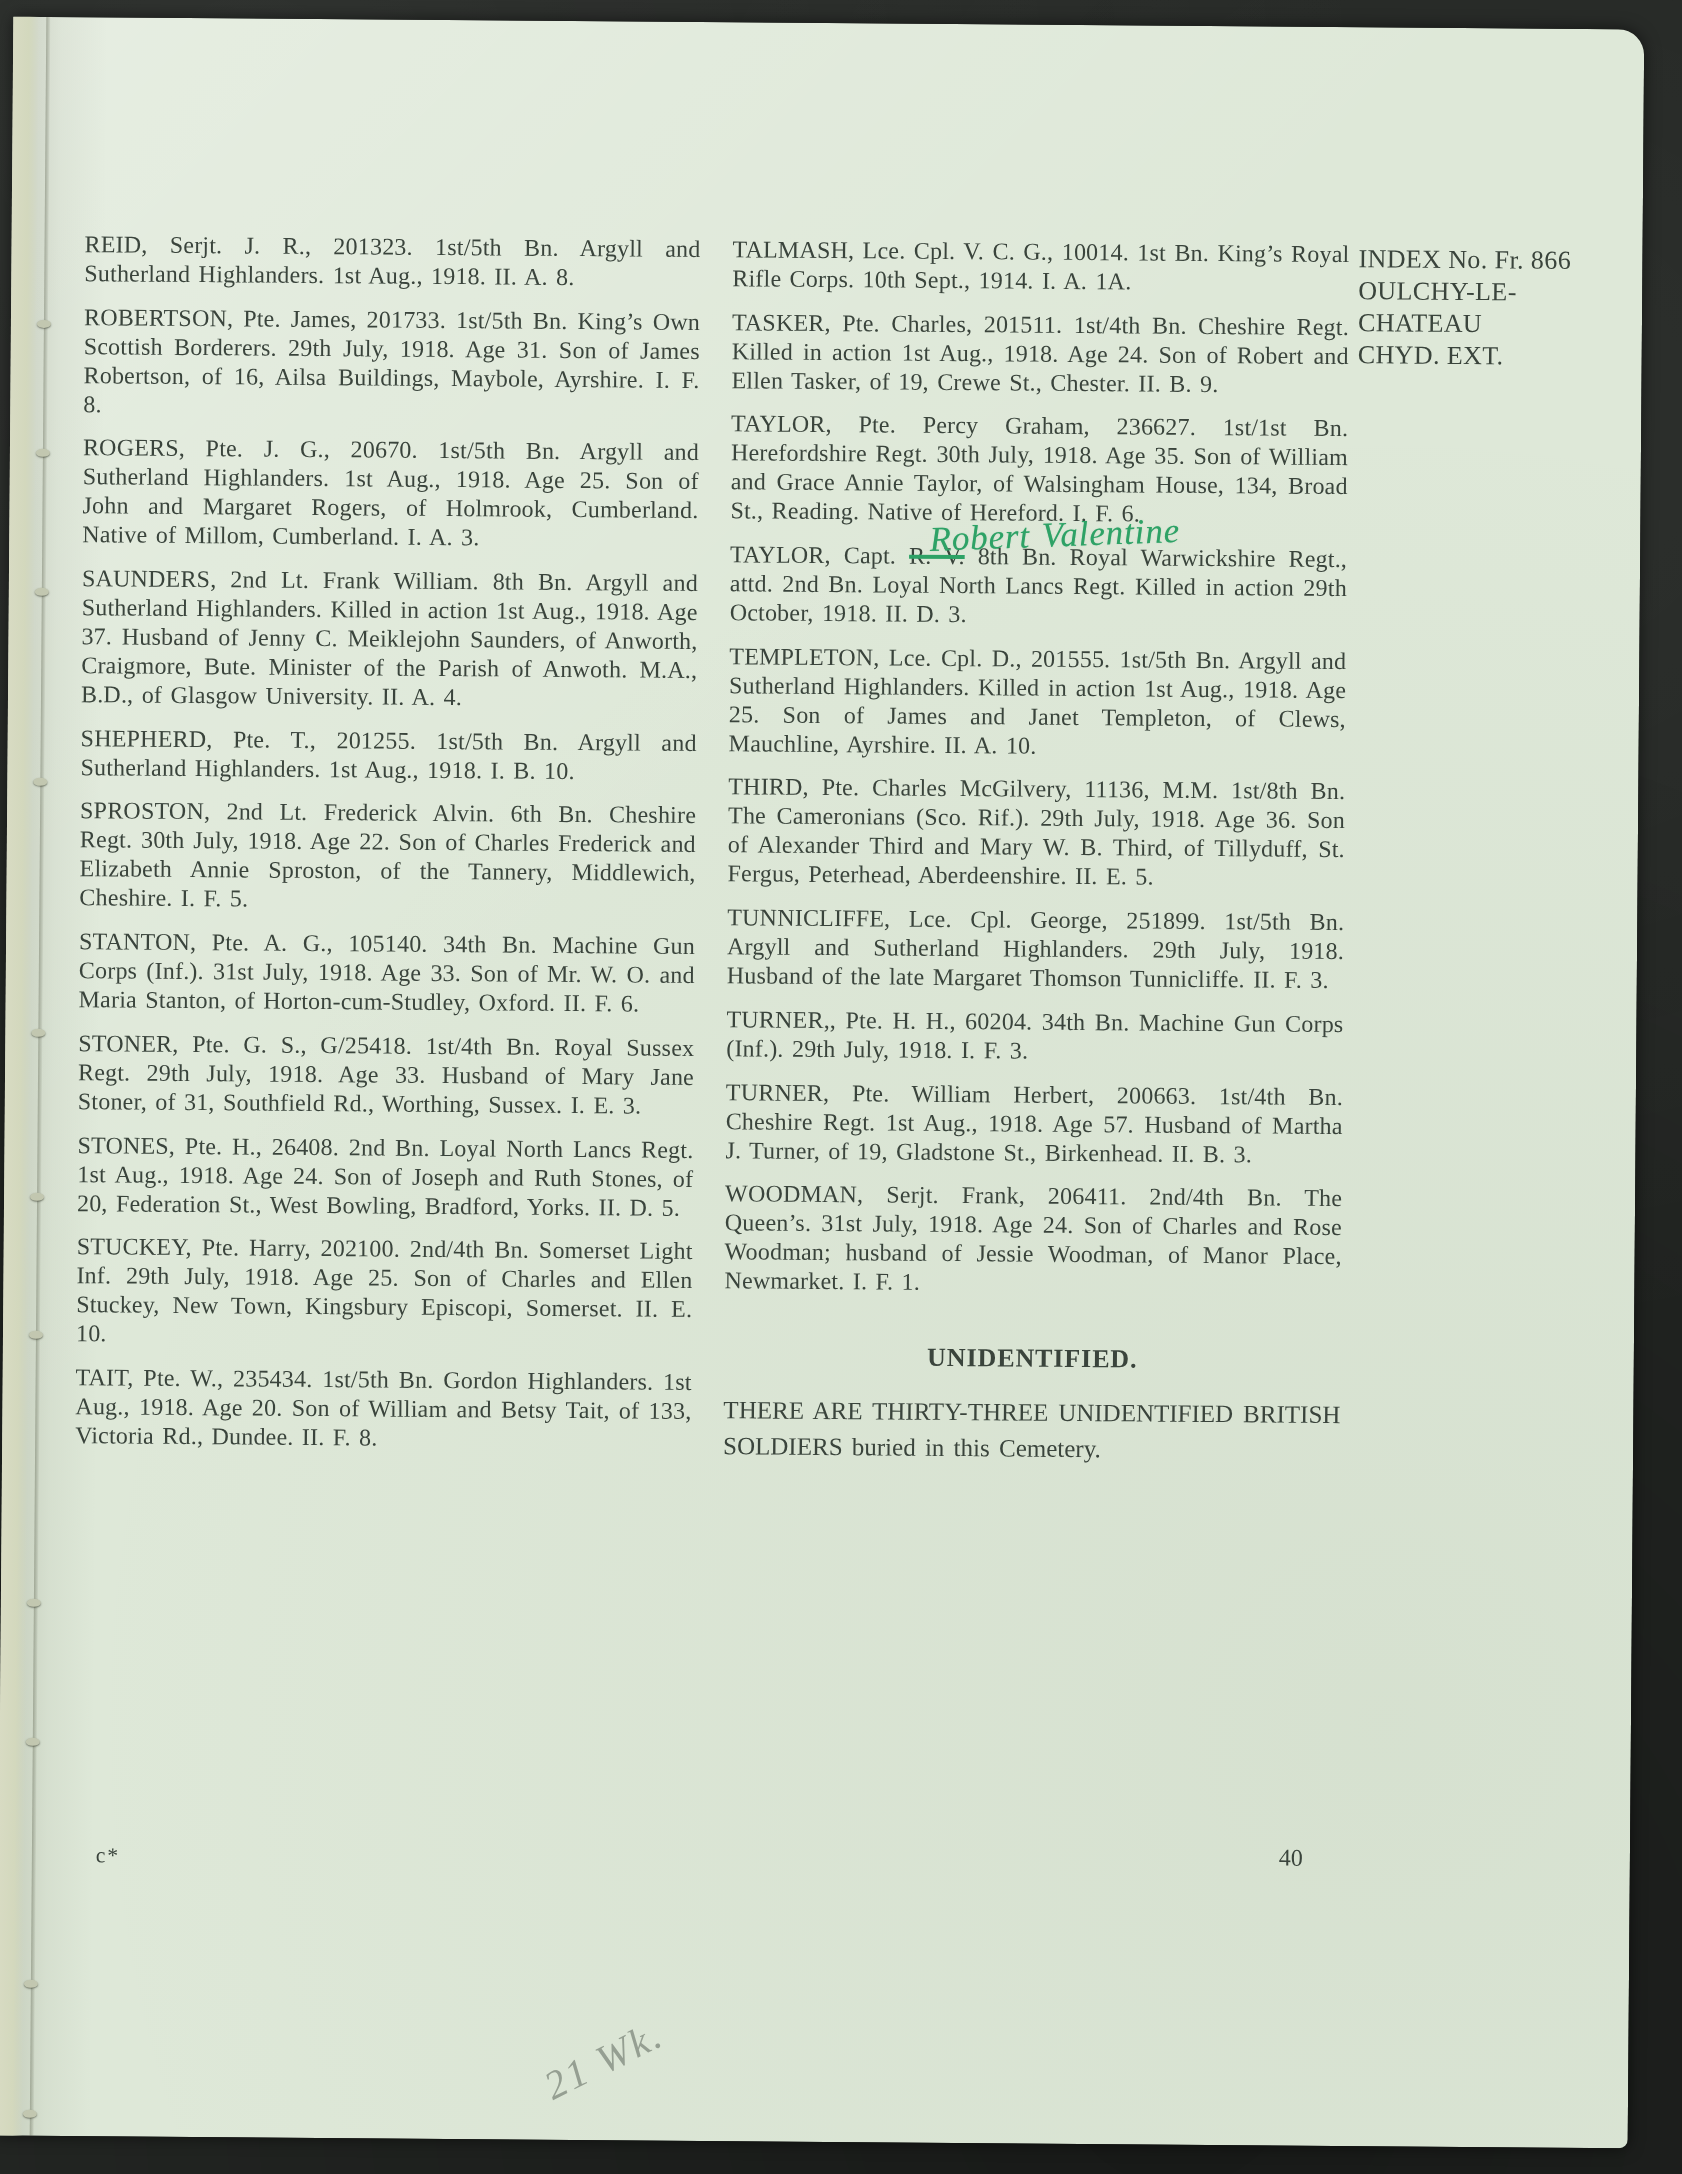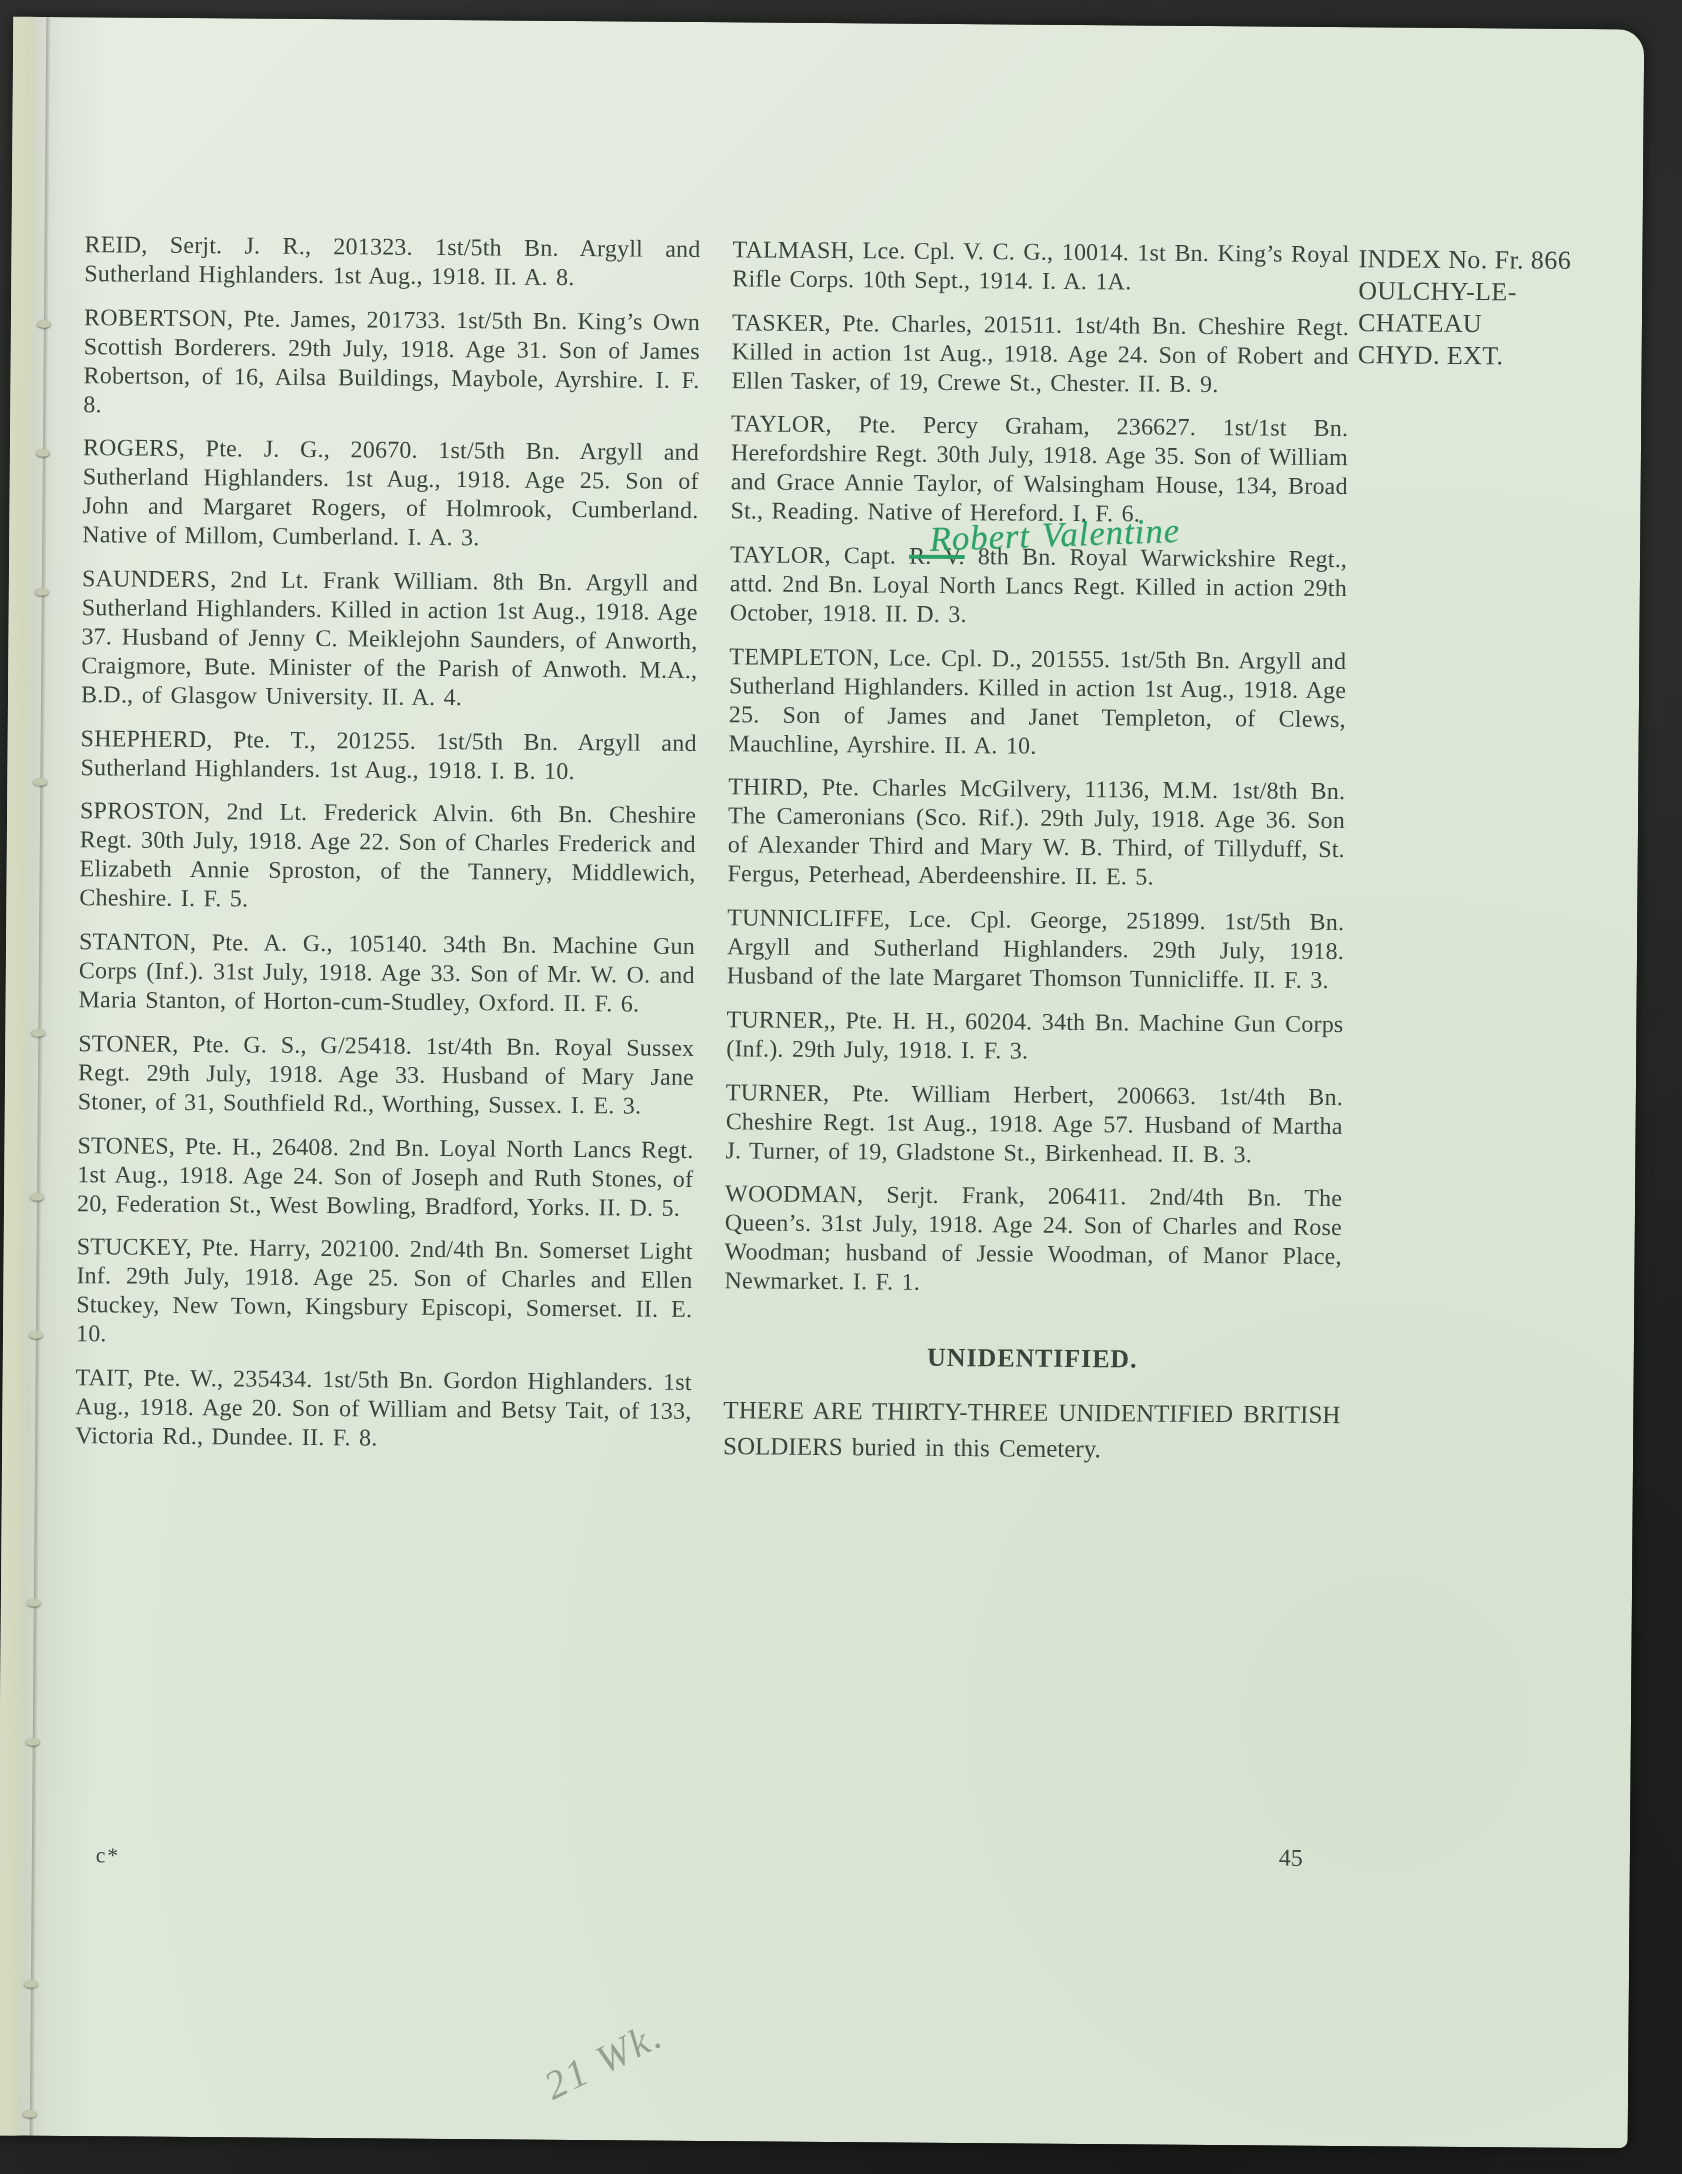--- a/index.html
+++ b/index.html
@@ -130,16 +130,16 @@
     <p class="entry">THIRD, Pte. Charles McGilvery, 11136, M.M.  1st/8th Bn. The Cameronians (Sco. Rif.).  29th July, 1918.  Age 36.  Son of Alexander Third and Mary W. B. Third, of Tillyduff, St. Fergus, Peterhead, Aberdeenshire.  II.  E.  5.</p>
     <p class="entry">TUNNICLIFFE, Lce. Cpl. George, 251899.  1st/5th Bn. Argyll and Sutherland Highlanders.  29th July, 1918.  Husband of the late Margaret Thomson Tunnicliffe.  II.  F.  3.</p>
     <p class="entry">TURNER,, Pte. H. H., 60204.  34th Bn. Machine Gun Corps (Inf.).  29th July, 1918.  I.  F.  3.</p>
     <p class="entry">TURNER, Pte. William Herbert, 200663.  1st/4th Bn. Cheshire Regt.  1st Aug., 1918.  Age 57.  Husband of Martha J. Turner, of 19, Gladstone St., Birkenhead.  II.  B.  3.</p>
     <p class="entry">WOODMAN, Serjt. Frank, 206411.  2nd/4th Bn. The Queen’s.  31st July, 1918.  Age 24.  Son of Charles and Rose Woodman; husband of Jessie Woodman, of Manor Place, Newmarket.  I.  F.  1.</p>
     <h2 class="unidentified-heading">UNIDENTIFIED.</h2>
     <p class="unidentified-text">THERE ARE THIRTY-THREE UNIDENTIFIED BRITISH SOLDIERS buried in this Cemetery.</p>
   </div>
 
   <div class="sig-mark">c*</div>
-  <div class="page-number">45</div>
+  <div class="page-number">40</div>
   <div class="pencil-note">21 Wk.</div>
 </div>
 
 
 </body></html>

